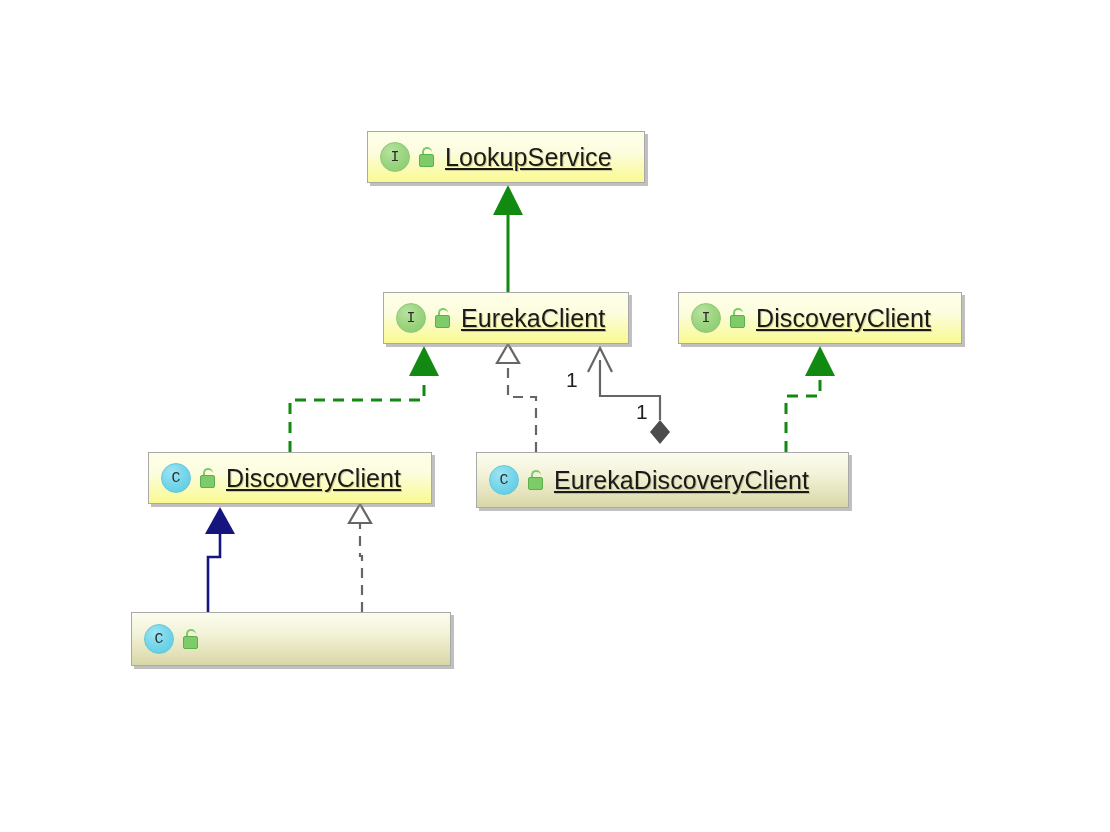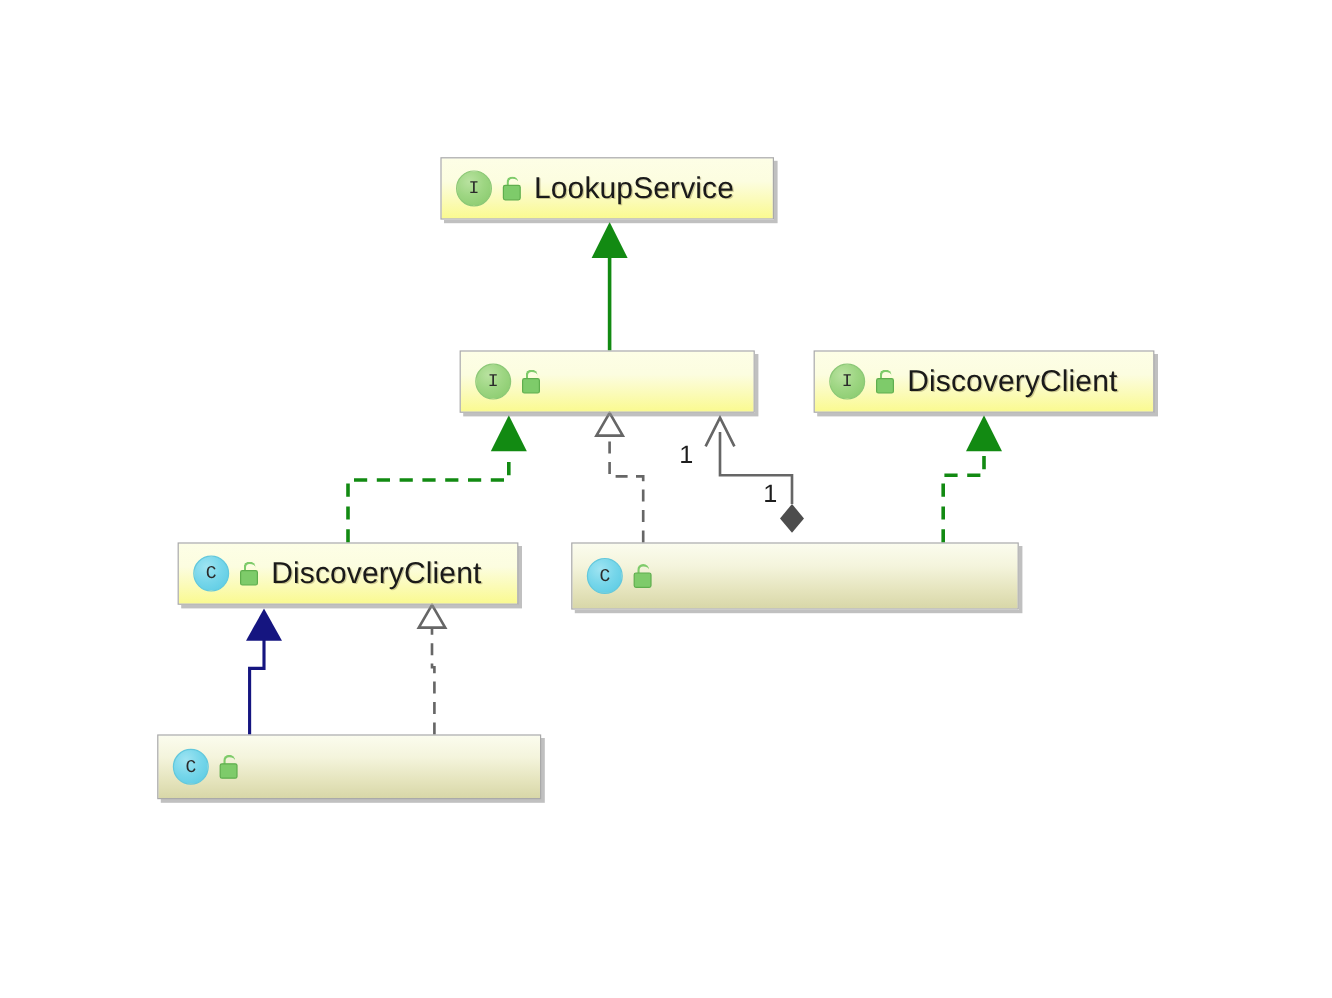--- a/index.html
+++ b/index.html
@@ -45,20 +45,21 @@
     background: linear-gradient(to bottom, #fdfee6 0%, #fcfde0 38%, #fbfbb8 70%, #fafa90 100%);
   }
   .node.clazz-beige {
     background: linear-gradient(to bottom, #fbfcee 0%, #f4f4dc 35%, #e5e4bd 72%, #d8d7a8 100%);
   }
   .node-label {
     font-size: 25px;
     color: #1a1a1a;
     letter-spacing: 0.1px;
     text-shadow: 1px 1px 0 rgba(120,110,60,0.35);
+    text-decoration: underline;
   }
   
   .badge {
     width: 28px;
     height: 28px;
     border-radius: 50%;
     display: inline-flex;
     align-items: center;
     justify-content: center;
     font-family: "Liberation Mono", monospace;
@@ -177,20 +178,21 @@
     </span>
     <span class="node-label">LookupService</span>
   </div>
 
   <div class="node interface" style="left:383px; top:292px; width:246px; height:52px;">
     <span class="badge iface">I</span>
     <span class="lock">
       <span class="shackle"></span>
         <span class="body"></span>
     </span>
+    <span class="node-label">EurekaClient</span>
   </div>
 
   <div class="node interface" style="left:678px; top:292px; width:284px; height:52px;">
     <span class="badge iface">I</span>
     <span class="lock">
       <span class="shackle"></span>
         <span class="body"></span>
     </span>
     <span class="node-label">DiscoveryClient</span>
   </div>
@@ -203,20 +205,21 @@
     </span>
     <span class="node-label">DiscoveryClient</span>
   </div>
 
   <div class="node clazz-beige" style="left:476px; top:452px; width:373px; height:56px;">
     <span class="badge cls">C</span>
     <span class="lock">
       <span class="shackle"></span>
         <span class="body"></span>
     </span>
+    <span class="node-label">EurekaDiscoveryClient</span>
   </div>
 
   <div class="node clazz-beige" style="left:131px; top:612px; width:320px; height:54px;">
     <span class="badge cls">C</span>
     <span class="lock">
       <span class="shackle"></span>
         <span class="body"></span>
     </span>
   </div>
 

